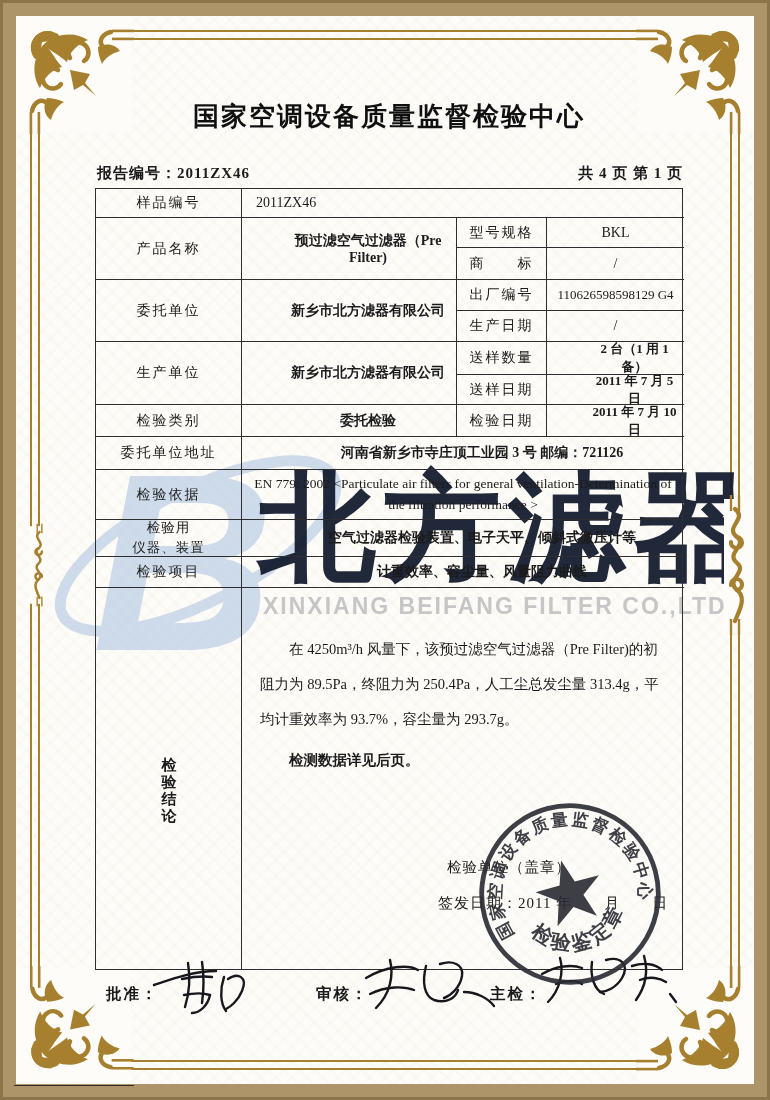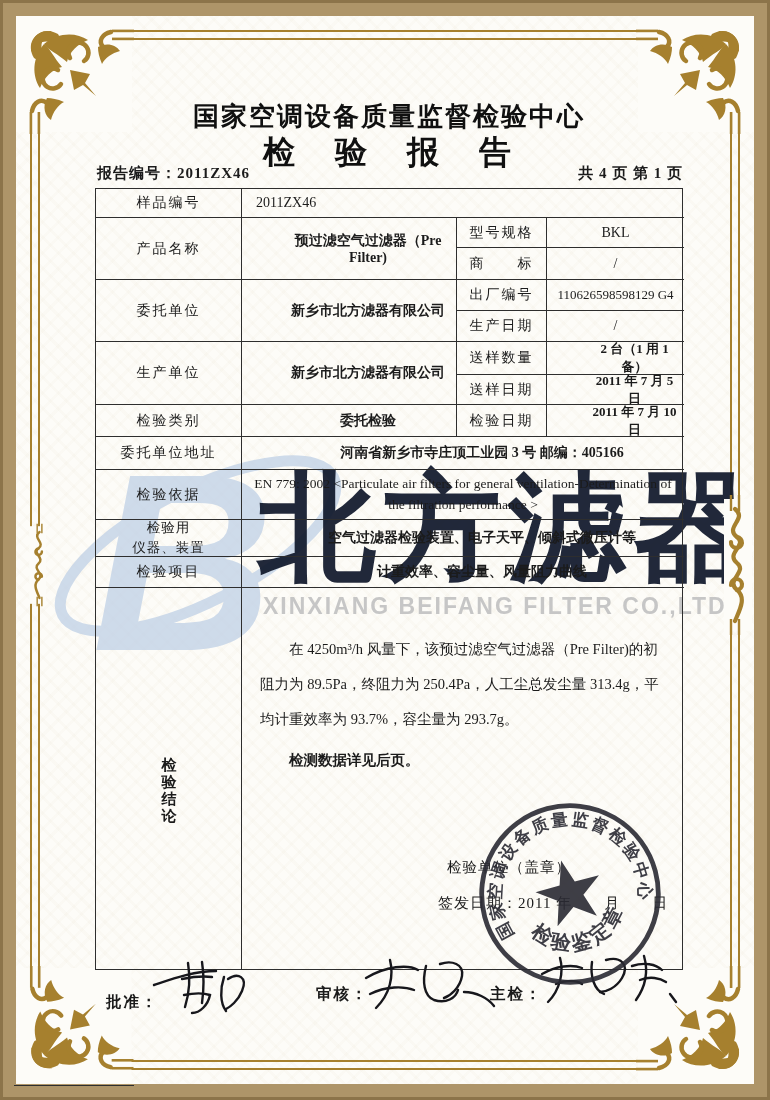--- a/index.html
+++ b/index.html
@@ -220,21 +220,20 @@
   <svg class="wm wm-logo" viewBox="0 0 310 272">
     <ellipse cx="158" cy="128" rx="152" ry="56" transform="rotate(-27 158 128)" fill="none" stroke="#c3d3e7" stroke-width="11"></ellipse>
     <text x="52" y="232" font-family="Liberation Sans, DejaVu Sans, sans-serif" font-size="252" font-weight="bold" font-style="italic" fill="#c3d3e7">B</text>
   </svg>
   <div class="wm wm-cn">北方滤器</div>
   <div class="wm wm-en">XINXIANG BEIFANG FILTER CO.,LTD.</div>
 
   <div class="content">
 
     <div class="org-title">国家空调设备质量监督检验中心</div>
-    <div class="report-title">检　验　报　告</div>
     <div class="info-line">
       <span class="no">报告编号：2011ZX46</span>
       <span class="pages">共 4 页 第 1 页</span>
     </div>
 
     <div class="grid">
       <div class="c lab" style="grid-area:1/1/2/2">样品编号</div>
       <div class="c left bl" style="grid-area:1/2/2/5">2011ZX46</div>
 
       <div class="c lab bt" style="grid-area:2/1/4/2">产品名称</div>
@@ -257,21 +256,21 @@
       <div class="c bt bl bold sm" style="grid-area:6/4/7/5">2 台（1 用 1 备）</div>
       <div class="c lab bt bl" style="grid-area:7/3/8/4">送样日期</div>
       <div class="c bt bl bold sm" style="grid-area:7/4/8/5">2011 年 7 月 5 日</div>
 
       <div class="c lab bt" style="grid-area:8/1/9/2">检验类别</div>
       <div class="c bt bl bold" style="grid-area:8/2/9/3">委托检验</div>
       <div class="c lab bt bl" style="grid-area:8/3/9/4">检验日期</div>
       <div class="c bt bl bold sm" style="grid-area:8/4/9/5">2011 年 7 月 10 日</div>
 
       <div class="c lab bt" style="grid-area:9/1/10/2">委托单位地址</div>
-      <div class="c bt bl bold" style="grid-area:9/2/10/5">河南省新乡市寺庄顶工业园 3 号  邮编：405166</div>
+      <div class="c bt bl bold" style="grid-area:9/2/10/5">河南省新乡市寺庄顶工业园 3 号  邮编：721126</div>
 
       <div class="c lab bt" style="grid-area:10/1/11/2">检验依据</div>
       <div class="c bt bl basis" style="grid-area:10/2/11/5">EN 779: 2002 &lt;Particulate air filters for general ventilation-Determination of the filtration performance &gt;</div>
 
       <div class="c lab2 bt" style="grid-area:11/1/12/2">
         <span>检验用</span>
         <span>仪器、装置</span>
       </div>
       <div class="c bt bl bold" style="grid-area:11/2/12/5">空气过滤器检验装置、电子天平、倾斜式微压计等</div>
 
@@ -284,21 +283,21 @@
       <div class="bt bl concl-cell" style="grid-area:13/2/14/5">
         <div class="concl-text">
           <p>在 4250m³/h 风量下，该预过滤空气过滤器（Pre Filter)的初阻力为 89.5Pa，终阻力为 250.4Pa，人工尘总发尘量 313.4g，平均计重效率为 93.7%，容尘量为 293.7g。</p>
           <p>检测数据详见后页。</p>
         </div>
         <div class="sign-unit">检验单位（盖章）</div>
         <div class="sign-date">签发日期：2011 年　　月　　日</div>
       </div>
     </div>
 
-    <div class="foot-label" style="left:106px; top:984px;margin-top:8px;">批准：</div>
+    <div class="foot-label" style="left:106px; top:984px;">批准：</div>
     <div class="foot-label" style="left:316px; top:984px;">审核：</div>
     <div class="foot-label" style="left:490px; top:984px;">主检：</div>
 
     <svg class="sig" style="left:150px; top:955px;" width="125" height="66" viewBox="0 0 125 66">
       <g fill="none" stroke="#17171c" stroke-width="2.4" stroke-linecap="round">
         <path d="M4,30 C22,24 44,16 66,16"></path>
         <path d="M38,8 C40,20 40,36 35,52"></path>
         <path d="M52,7 C54,20 54,34 52,48"></path>
         <path d="M32,24 C42,22 54,21 62,22"></path>
         <path d="M34,40 C44,38 54,38 60,40 C58,50 50,58 42,58"></path>

